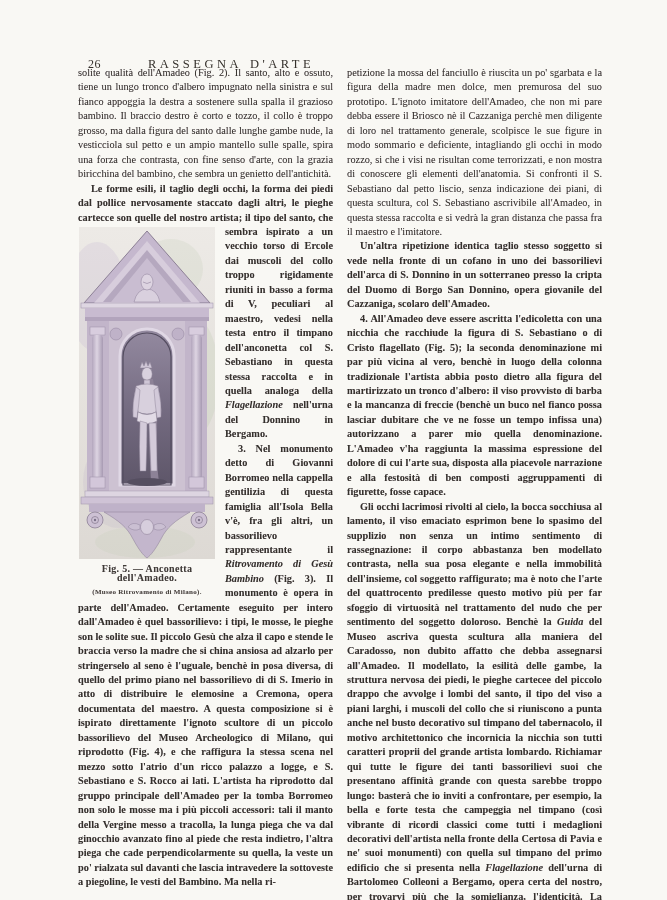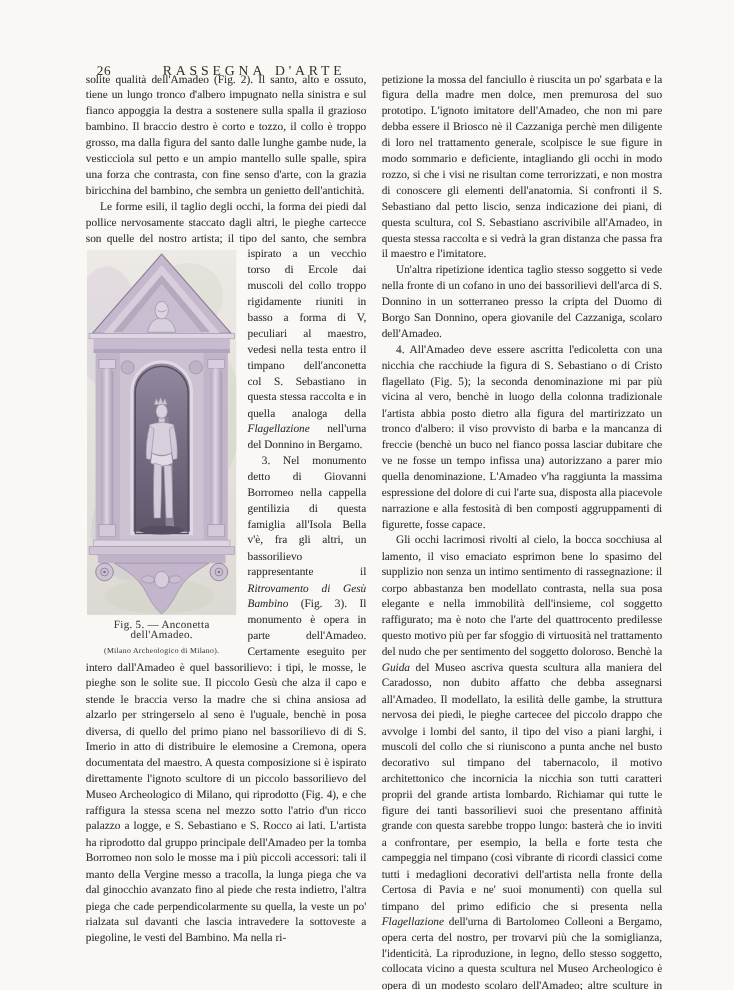--- a/index.html
+++ b/index.html
@@ -40,21 +40,21 @@
     position:absolute;top:66px;left:78px;width:524px;
     display:flex;gap:14px;
   }
   .col{
     width:255px;
     font-size:10.3px;line-height:14.45px;
     text-align:justify;
     text-shadow:0 0 .6px rgba(92,64,112,.28);
   }
   .col p{margin:0;padding:0;}
-  .col p.indent{text-indent:13px;}
+  .col p.indent{text-indent:13px;font-weight:bold;}
   i{font-style:italic;}
   
   .fig-float{
     float:left;width:138px;margin:2px 9px 3px 0;
     text-align:center;
   }
   .fig-float svg{display:block;margin:0 auto;}
   .figcap{
     display:block;margin-top:5px;
     font-size:10px;line-height:9.5px;
@@ -168,21 +168,21 @@
             <circle cx="120" cy="293" r="3.5" fill="none" stroke="#8d8096" stroke-width=".8"></circle>
             <circle cx="120" cy="293" r="1.2" fill="#7a7088"></circle>
             <g>
               <path d="M61,298 q-8,-4 -12,2 q6,5 12,2 z" fill="#cabfd2" stroke="#93879e" stroke-width=".5"></path>
               <path d="M75,298 q8,-4 12,2 q-6,5 -12,2 z" fill="#cabfd2" stroke="#93879e" stroke-width=".5"></path>
               <ellipse cx="68" cy="300" rx="6.5" ry="7.5" fill="#d7cedd" stroke="#93879e" stroke-width=".6"></ellipse>
             </g>
           </g>
         </svg>
             <span class="figcap">Fig. 5. — Anconetta dell'Amadeo.</span>
-            <span class="figcap sub">(Milano Archeologico di Milano).</span>
+            <span class="figcap sub">(Museo Ritrovamento di Milano).</span>
           </span><span>del santo, che sembra ispirato a un vecchio torso di Ercole dai muscoli del collo troppo rigidamente riuniti in basso a forma di V, peculiari al maestro, vedesi nella testa entro il timpano dell'anconetta col S. Sebastiano in questa stessa raccolta e in quella analoga della </span><i>Flagellazione</i><span> nell'urna del Donnino in Bergamo.</span></p>
       <p class="indent"><span>3. Nel monumento detto di Giovanni Borromeo nella cappella gentilizia di questa famiglia all'Isola Bella v'è, fra gli altri, un bassorilievo rappresentante il </span><i>Ritrovamento di Gesù Bambino</i><span> (Fig. 3). Il monumento è opera in parte dell'Amadeo. Certamente eseguito per intero dall'Amadeo è quel bassorilievo: i tipi, le mosse, le pieghe son le solite sue. Il piccolo Gesù che alza il capo e stende le braccia verso la madre che si china ansiosa ad alzarlo per stringerselo al seno è l'uguale, benchè in posa diversa, di quello del primo piano nel bassorilievo di di S. Imerio in atto di distribuire le elemosine a Cremona, opera documentata del maestro. A questa composizione si è ispirato direttamente l'ignoto scultore di un piccolo bassorilievo del Museo Archeologico di Milano, qui riprodotto (Fig. 4), e che raffigura la stessa scena nel mezzo sotto l'atrio d'un ricco palazzo a logge, e S. Sebastiano e S. Rocco ai lati. L'artista ha riprodotto dal gruppo principale dell'Amadeo per la tomba Borromeo non solo le mosse ma i più piccoli accessori: tali il manto della Vergine messo a tracolla, la lunga piega che va dal ginocchio avanzato fino al piede che resta indietro, l'altra piega che cade perpendicolarmente su quella, la veste un po' rialzata sul davanti che lascia intravedere la sottoveste a piegoline, le vesti del Bambino. Ma nella ri-</span></p>
     </div>
 
     <div class="col">
       <p><span>petizione la mossa del fanciullo è riuscita un po' sgarbata e la figura della madre men dolce, men premurosa del suo prototipo. L'ignoto imitatore dell'Amadeo, che non mi pare debba essere il Briosco nè il Cazzaniga perchè men diligente di loro nel trattamento generale, scolpisce le sue figure in modo sommario e deficiente, intagliando gli occhi in modo rozzo, si che i visi ne risultan come terrorizzati, e non mostra di conoscere gli elementi dell'anatomia. Si confronti il S. Sebastiano dal petto liscio, senza indicazione dei piani, di questa scultura, col S. Sebastiano ascrivibile all'Amadeo, in questa stessa raccolta e si vedrà la gran distanza che passa fra il maestro e l'imitatore.</span></p>
       <p class="indent"><span>Un'altra ripetizione identica taglio stesso soggetto si vede nella fronte di un cofano in uno dei bassorilievi dell'arca di S. Donnino in un sotterraneo presso la cripta del Duomo di Borgo San Donnino, opera giovanile del Cazzaniga, scolaro dell'Amadeo.</span></p>
       <p class="indent"><span>4. All'Amadeo deve essere ascritta l'edicoletta con una nicchia che racchiude la figura di S. Sebastiano o di Cristo flagellato (Fig. 5); la seconda denominazione mi par più vicina al vero, benchè in luogo della colonna tradizionale l'artista abbia posto dietro alla figura del martirizzato un tronco d'albero: il viso provvisto di barba e la mancanza di freccie (benchè un buco nel fianco possa lasciar dubitare che ve ne fosse un tempo infissa una) autorizzano a parer mio quella denominazione. L'Amadeo v'ha raggiunta la massima espressione del dolore di cui l'arte sua, disposta alla piacevole narrazione e alla festosità di ben composti aggruppamenti di figurette, fosse capace.</span></p>
       <p class="indent"><span>Gli occhi lacrimosi rivolti al cielo, la bocca socchiusa al lamento, il viso emaciato esprimon bene lo spasimo del supplizio non senza un intimo sentimento di rassegnazione: il corpo abbastanza ben modellato contrasta, nella sua posa elegante e nella immobilità dell'insieme, col soggetto raffigurato; ma è noto che l'arte del quattrocento predilesse questo motivo più per far sfoggio di virtuosità nel trattamento del nudo che per sentimento del soggetto doloroso. Benchè la </span><i>Guida</i><span> del Museo ascriva questa scultura alla maniera del Caradosso, non dubito affatto che debba assegnarsi all'Amadeo. Il modellato, la esilità delle gambe, la struttura nervosa dei piedi, le pieghe cartecee del piccolo drappo che avvolge i lombi del santo, il tipo del viso a piani larghi, i muscoli del collo che si riuniscono a punta anche nel busto decorativo sul timpano del tabernacolo, il motivo architettonico che incornicia la nicchia son tutti caratteri proprii del grande artista lombardo. Richiamar qui tutte le figure dei tanti bassorilievi suoi che presentano affinità grande con questa sarebbe troppo lungo: basterà che io inviti a confrontare, per esempio, la bella e forte testa che campeggia nel timpano (così vibrante di ricordi classici come tutti i medaglioni decorativi dell'artista nella fronte della Certosa di Pavia e ne' suoi monumenti) con quella sul timpano del primo edificio che si presenta nella </span><i>Flagellazione</i><span> dell'urna di Bartolomeo Colleoni a Bergamo, opera certa del nostro, per trovarvi più che la somiglianza, l'identicità. La riproduzione, in legno, dello stesso soggetto, collocata vicino a questa scultura nel Museo Archeologico è opera di un modesto scolaro dell'Amadeo; altre sculture in legno che si posson raggruppare a questa si conser-</span></p>
     </div>

